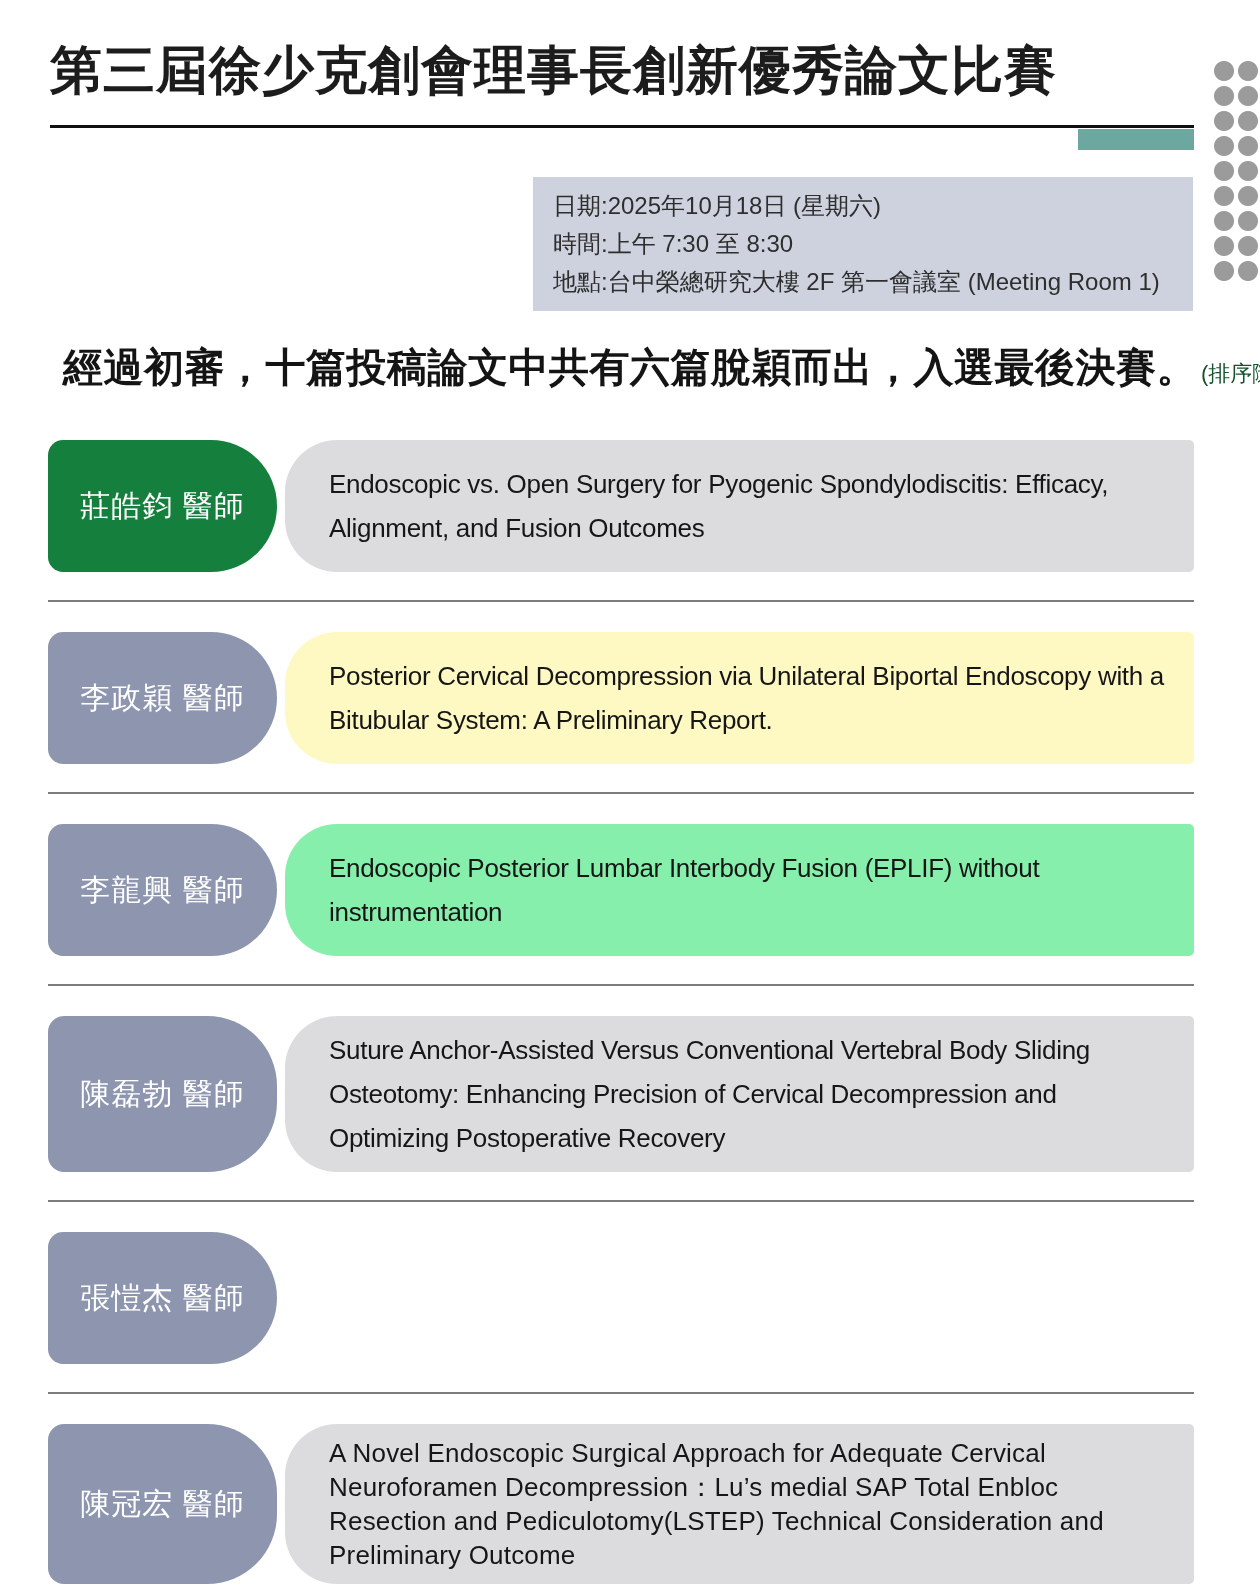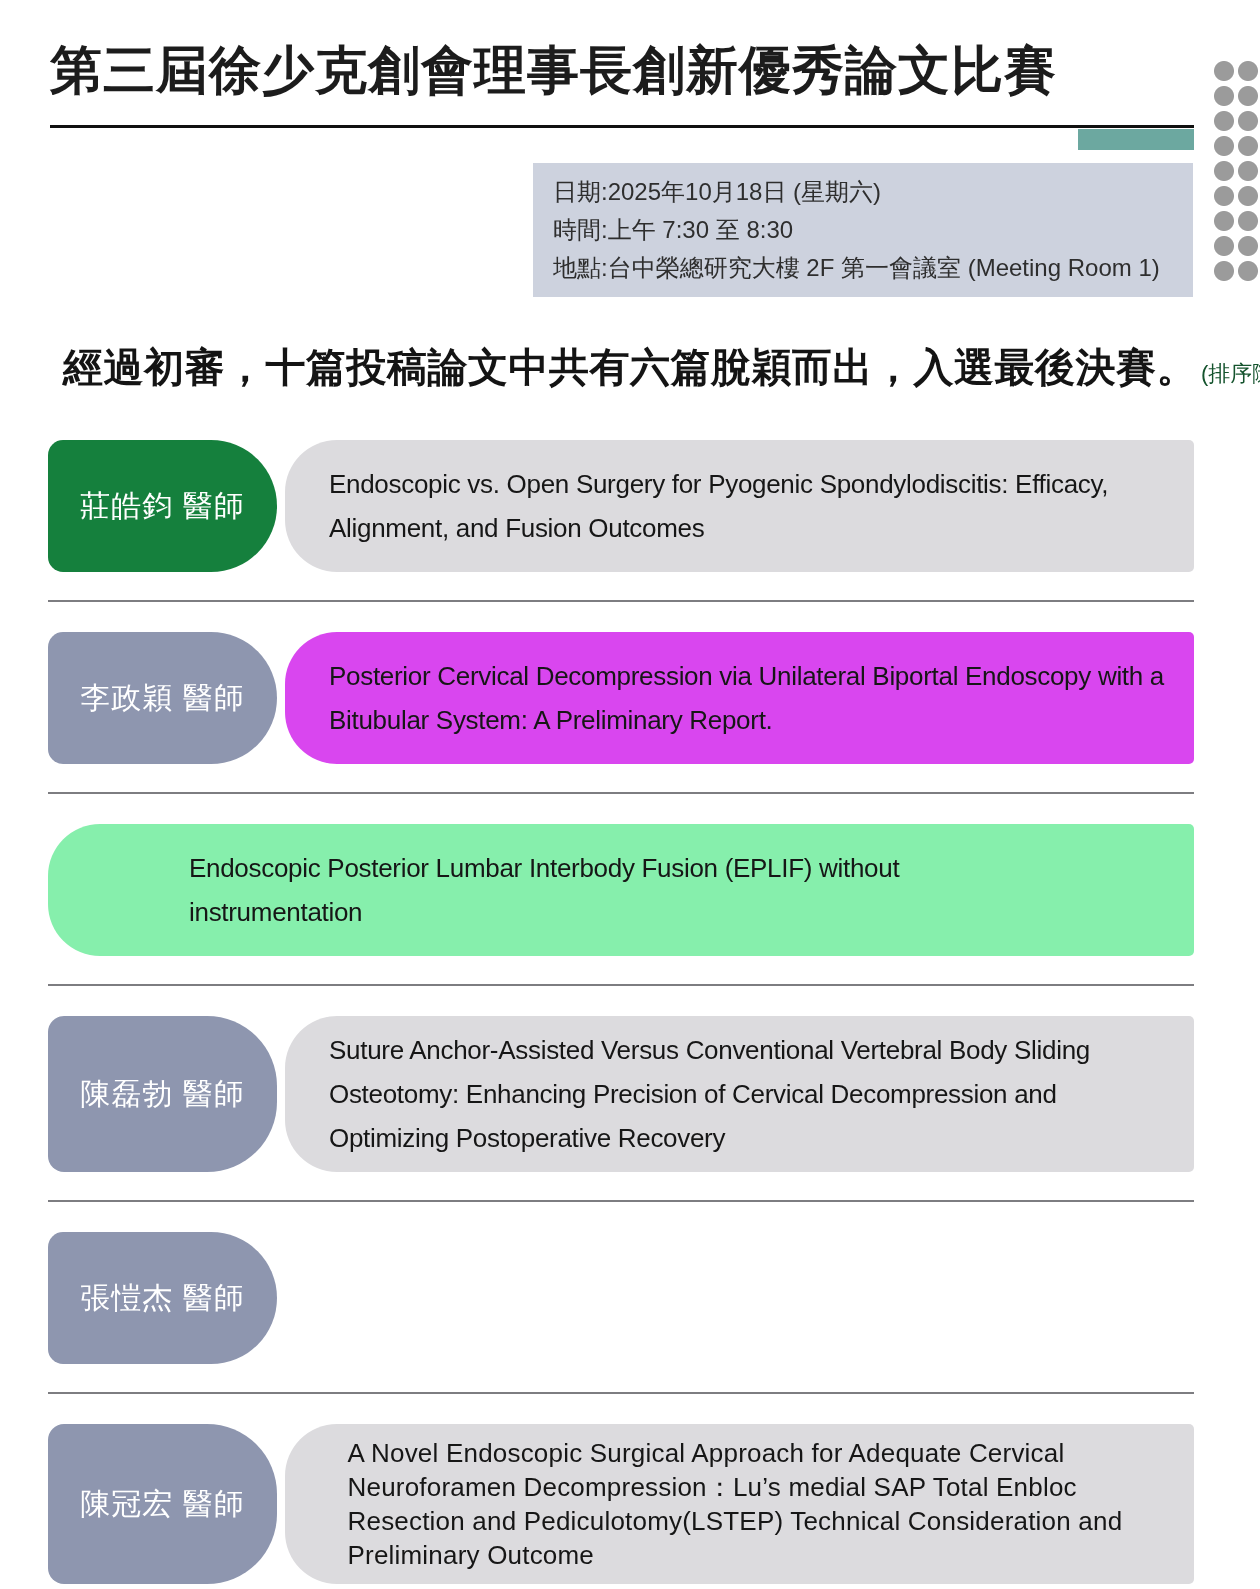--- a/index.html
+++ b/index.html
@@ -26,42 +26,41 @@
   }
   .teal-accent {
     position: absolute; left: 1078px; top: 97px; width: 116px; height: 21px;
   }
   .dot-grid {
     position: absolute; right: 0; top: 27px; width: 48px; height: 225px;
     background-image: radial-gradient(circle 10px at 12px 12px, #9b9b9b 9.5px, rgba(0,0,0,0) 10.5px);
     background-size: 24px 25px;
   }
   .info-box {
-    position: absolute; left: 533px; top: 131px; width: 660px; height: 134px;
+    position: absolute; left: 533px; top: 145px; width: 660px; height: 134px;
     box-sizing: border-box; padding: 10px 0 0 20px;
   }
   .info-line { font-size: 24px; line-height: 38px; color: #2e2e2e; white-space: nowrap; }
 
   .intro { position: absolute; left: 63px; top: 308px; white-space: nowrap; }
   .intro-main { font-size: 40px; font-weight: 600; color: #141414; letter-spacing: 0.5px; }
   .intro-note { font-size: 22px; color: #14532d; margin-left: 4px; }
 
   
   .finalist-row { display: flex; align-items: stretch; margin: 0 66px 0 48px; min-height: 132px; }
   .name-pill {
     flex: 0 0 229px; width: 229px; margin-right: 8px;
     border-radius: 16px 70px 70px 16px;
     display: flex; align-items: center; justify-content: center;
     color: #ffffff; font-size: 30px; letter-spacing: 1px; white-space: nowrap;
   }
   .paper-box {
     flex: 1; border-radius: 52px 5px 5px 52px;
     display: flex; align-items: center; box-sizing: border-box;
     padding: 12px 28px 12px 44px;
-    justify-content: center;
   }
   .paper-title {
     font-size: 26px; line-height: 44px; color: #161616; letter-spacing: -0.3px;
     max-width: 880px;
   }
   .row-compact .paper-title {
     font-size: 26px; line-height: 34px; letter-spacing: 0.2px; max-width: 800px;
   }
   .separator {
     border: none; border-top: 2px solid #7d7d81;
@@ -93,27 +92,28 @@
   <div class="finalist-row">
     <div class="name-pill" style="background:#15803d">莊皓鈞 醫師</div>
     <div class="paper-box" style="background:#DCDBDE">
       <div class="paper-title">Endoscopic vs. Open Surgery for Pyogenic Spondylodiscitis: Efficacy, Alignment, and Fusion Outcomes</div>
     </div>
   </div>
   <hr class="separator">
 
   <div class="finalist-row">
     <div class="name-pill" style="background:#8E96AF">李政穎 醫師</div>
-    <div class="paper-box" style="background:#d946ef">
+    <div class="paper-box" style="background:#fef9c3">
       <div class="paper-title">Posterior Cervical Decompression via Unilateral Biportal Endoscopy with a Bitubular System: A Preliminary Report.</div>
     </div>
   </div>
   <hr class="separator">
 
   <div class="finalist-row">
+    <div class="name-pill" style="background:#8E96AF">李龍興 醫師</div>
     <div class="paper-box" style="background:#86efac">
       <div class="paper-title">Endoscopic Posterior Lumbar Interbody Fusion (EPLIF) without instrumentation</div>
     </div>
   </div>
   <hr class="separator">
 
   <div class="finalist-row">
     <div class="name-pill" style="background:#8E96AF">陳磊勃 醫師</div>
     <div class="paper-box" style="background:#DCDBDE">
       <div class="paper-title">Suture Anchor-Assisted Versus Conventional Vertebral Body Sliding Osteotomy: Enhancing Precision of Cervical Decompression and Optimizing Postoperative Recovery</div>

